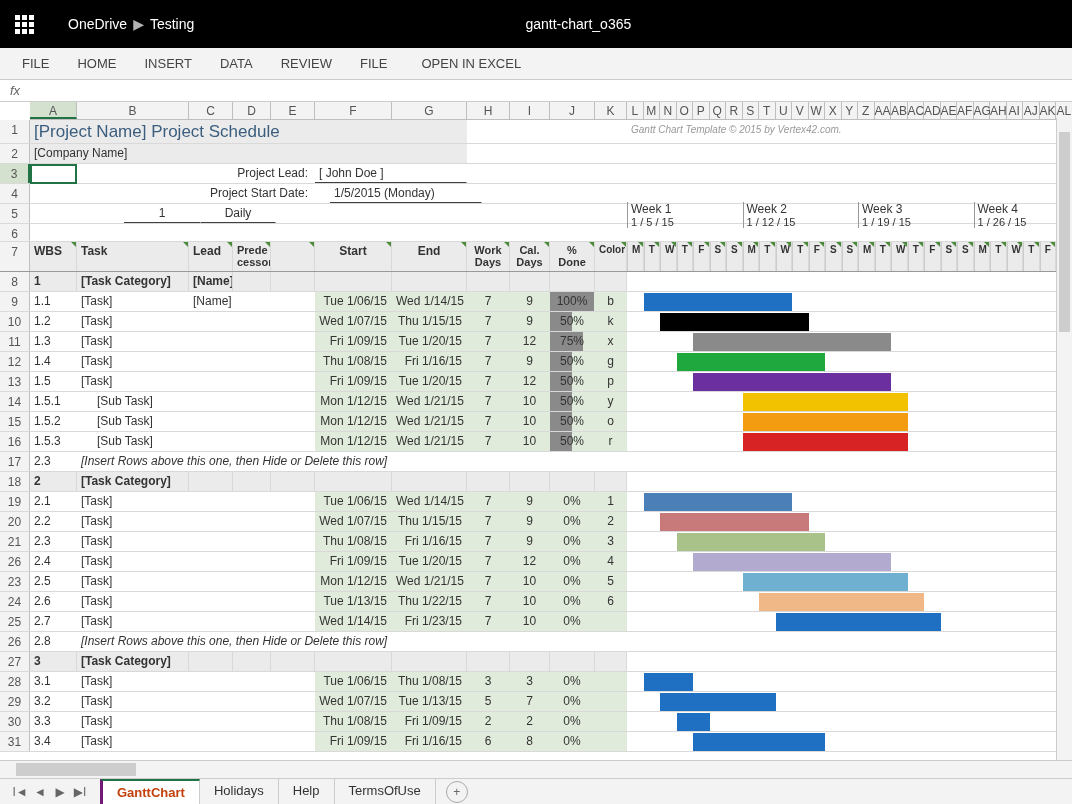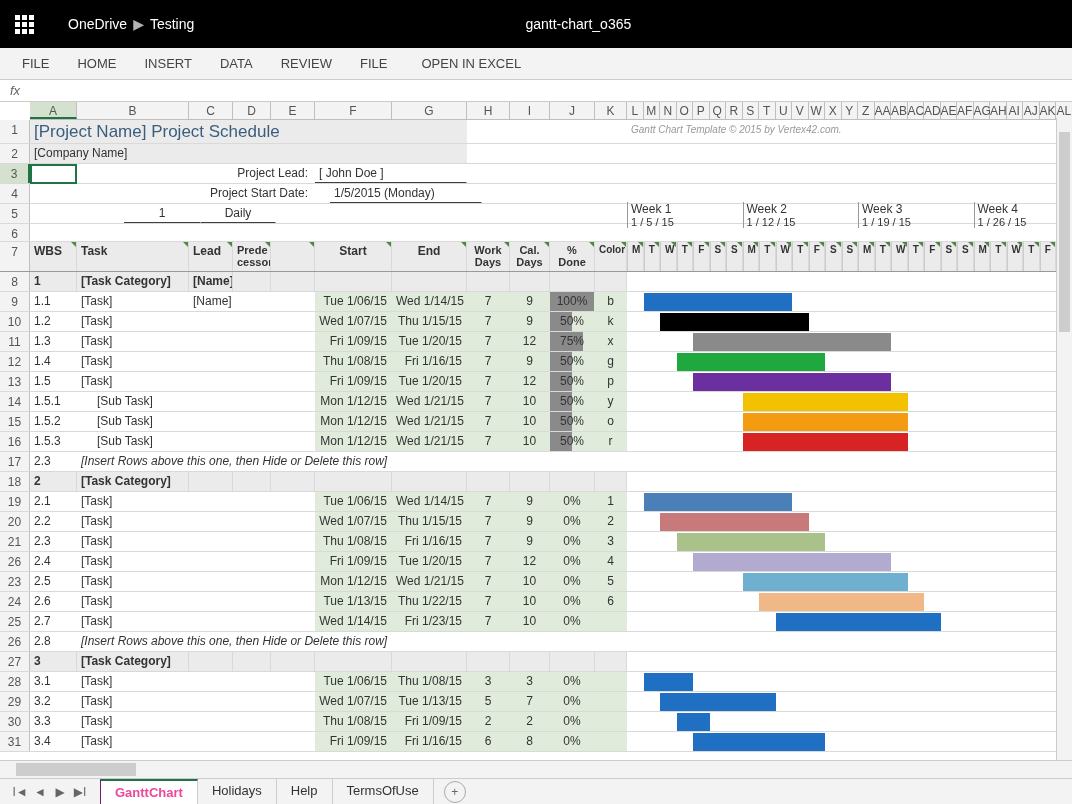--- a/index.html
+++ b/index.html
@@ -41,21 +41,21 @@
 .hdr-row{border-bottom:1px solid #999}
 .cat-row .c{background:#ebebeb;font-weight:600;border-right:1px solid #d9d9d9}
 .pct-cell{position:relative;background:#e0ebdb;text-align:center}
 .pct-bar{position:absolute;left:0;top:0;bottom:0;background:#8a8a8a}
 .pct-txt{position:relative;z-index:1}
 .bar{height:18px;position:absolute;top:1px}
 .cell-cursor{position:absolute;border:2px solid #217346;pointer-events:none;z-index:10}
 .footer{position:absolute;bottom:0;left:0;right:0;height:26px;background:#f3f3f3;border-top:1px solid #ccc;display:flex;align-items:center;padding-left:10px}
 .nav-arr{width:20px;text-align:center;color:#666;cursor:pointer;font-size:12px}
 .sheet-tab{padding:4px 14px;font-size:13px;cursor:pointer;border-right:1px solid #ccc}
-.sheet-tab.active{background:#fff;border-top:2px solid #217346;border-left:1px solid #701a75;font-weight:600;color:#ec4899}
+.sheet-tab.active{background:#fff;border-top:2px solid #217346;border-left:3px solid #701a75;font-weight:600;color:#c2410c}
 .add-sheet{width:22px;height:22px;border:1px solid #aaa;border-radius:50%;text-align:center;line-height:20px;margin-left:10px;color:#666;cursor:pointer}
 .credit{font-size:10px;font-style:italic;color:#999;position:absolute}
 .scroll-h{position:absolute;bottom:26px;left:0;right:0;height:18px;background:#f3f3f3;border-top:1px solid #ccc}
 .scroll-thumb-h{position:absolute;left:16px;width:120px;top:2px;bottom:2px;background:#cdcdcd}
 .scroll-v{position:absolute;right:0;top:118px;bottom:44px;width:16px;background:#f3f3f3;border-left:1px solid #ccc}
 .scroll-thumb-v{position:absolute;top:14px;left:2px;right:2px;height:200px;background:#cdcdcd}
 .green-mark{position:absolute;top:0;right:0;width:0;height:0;border-left:5px solid transparent;border-top:5px solid #4a8b3c}
 </style>
 </head>
 <body>

